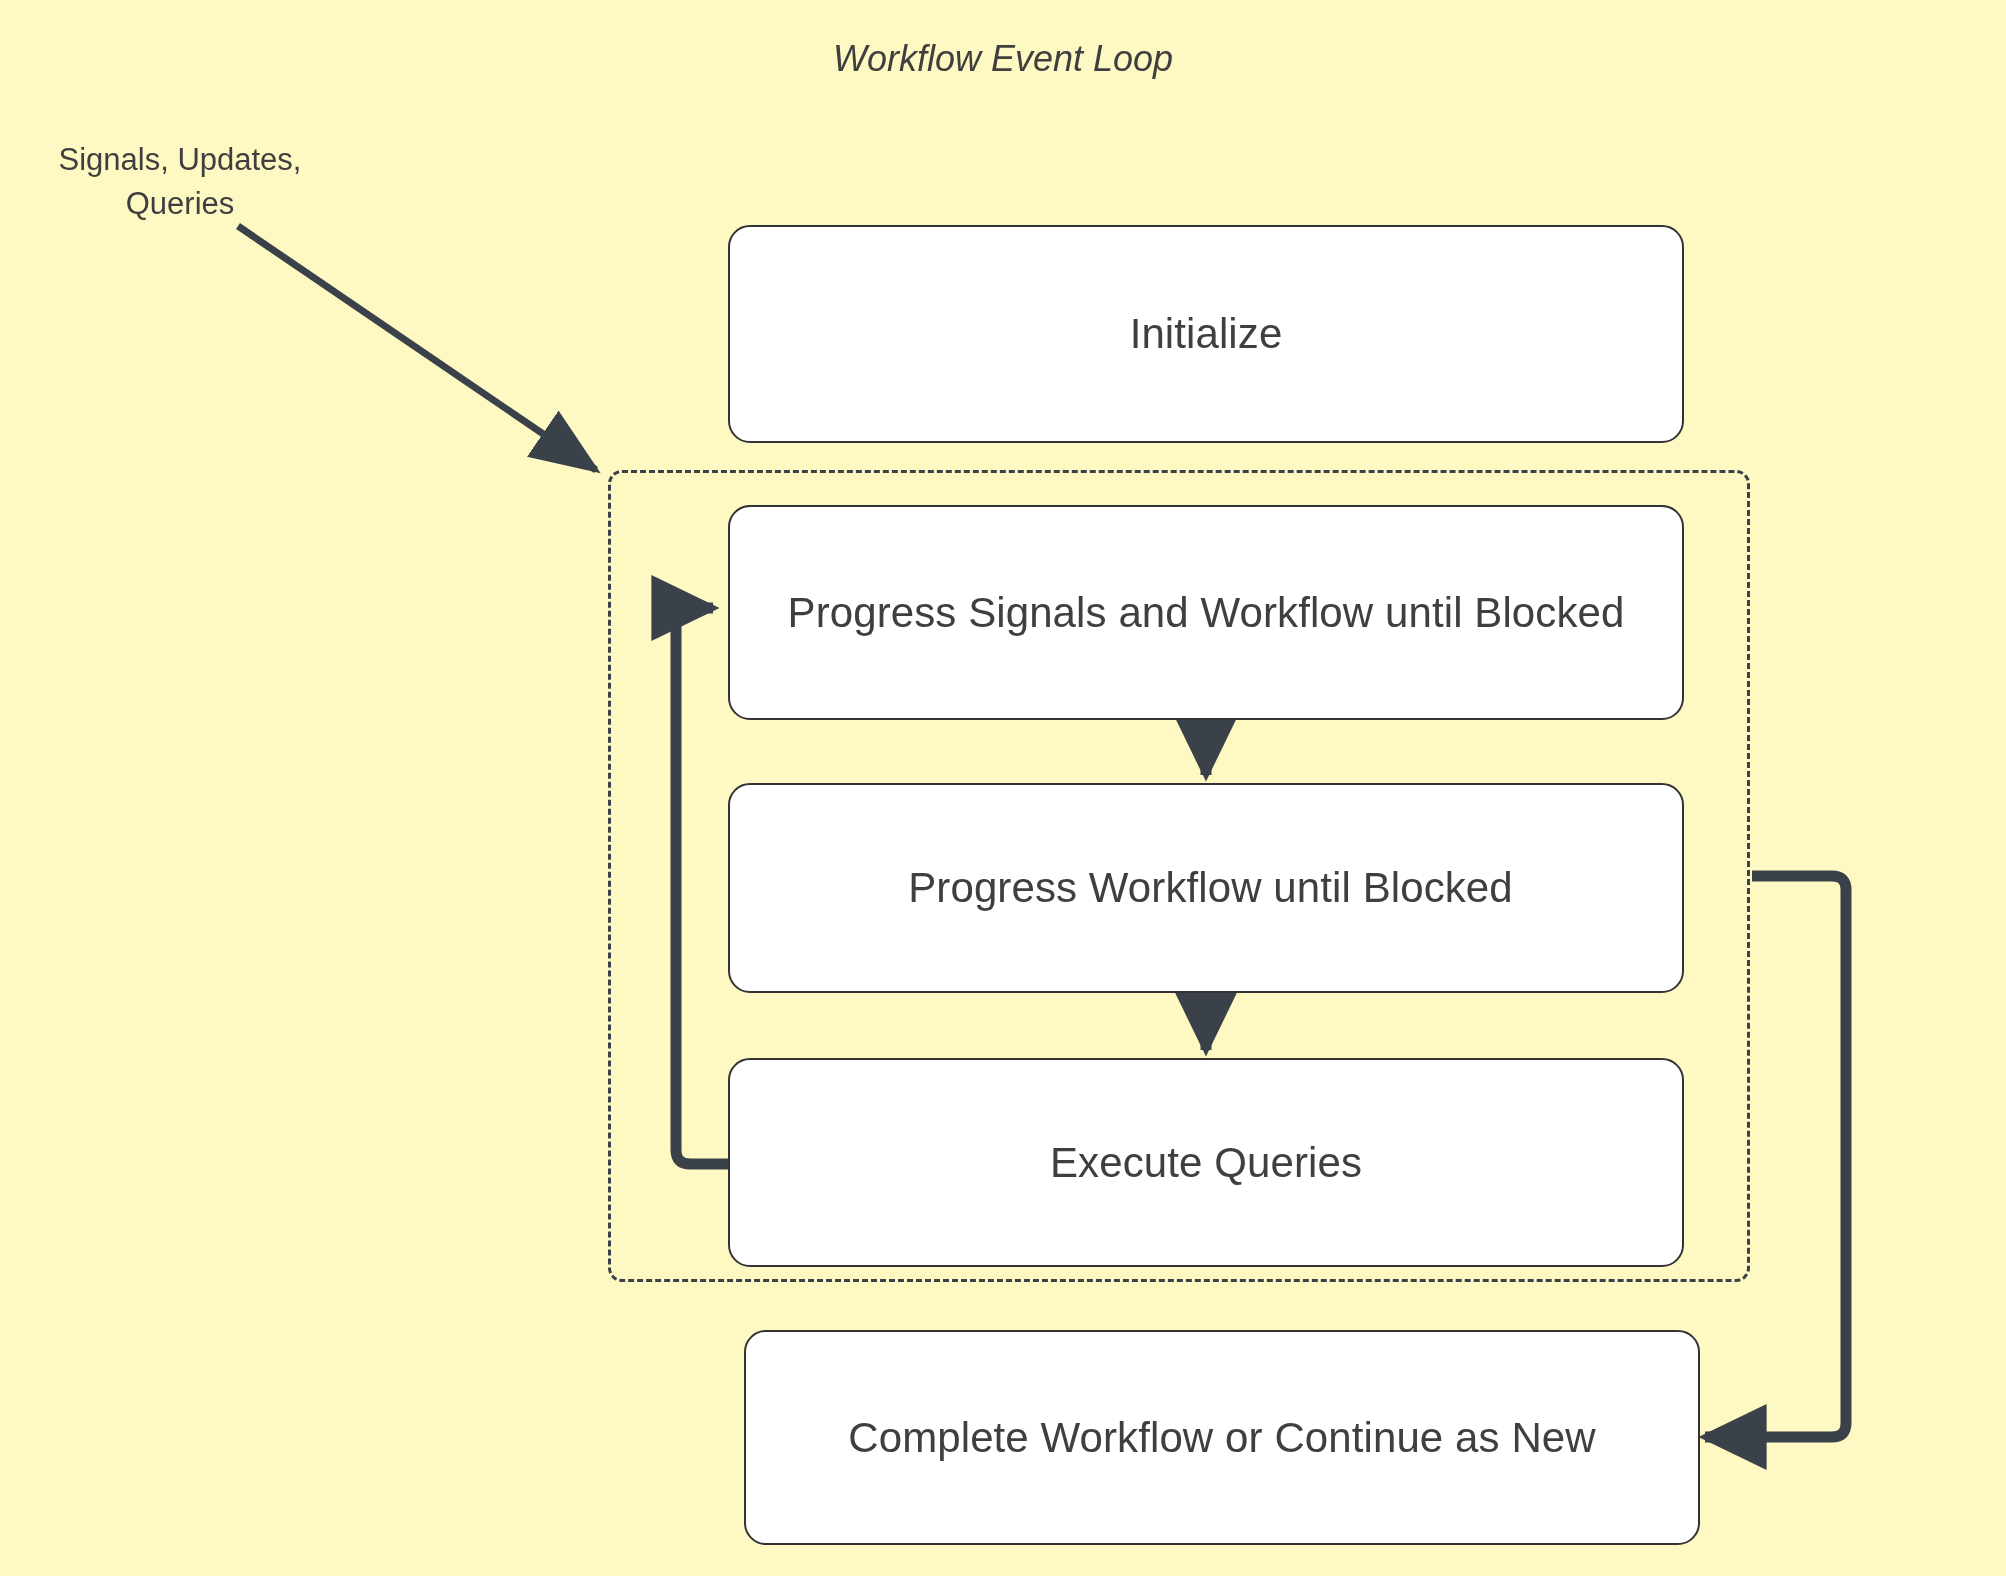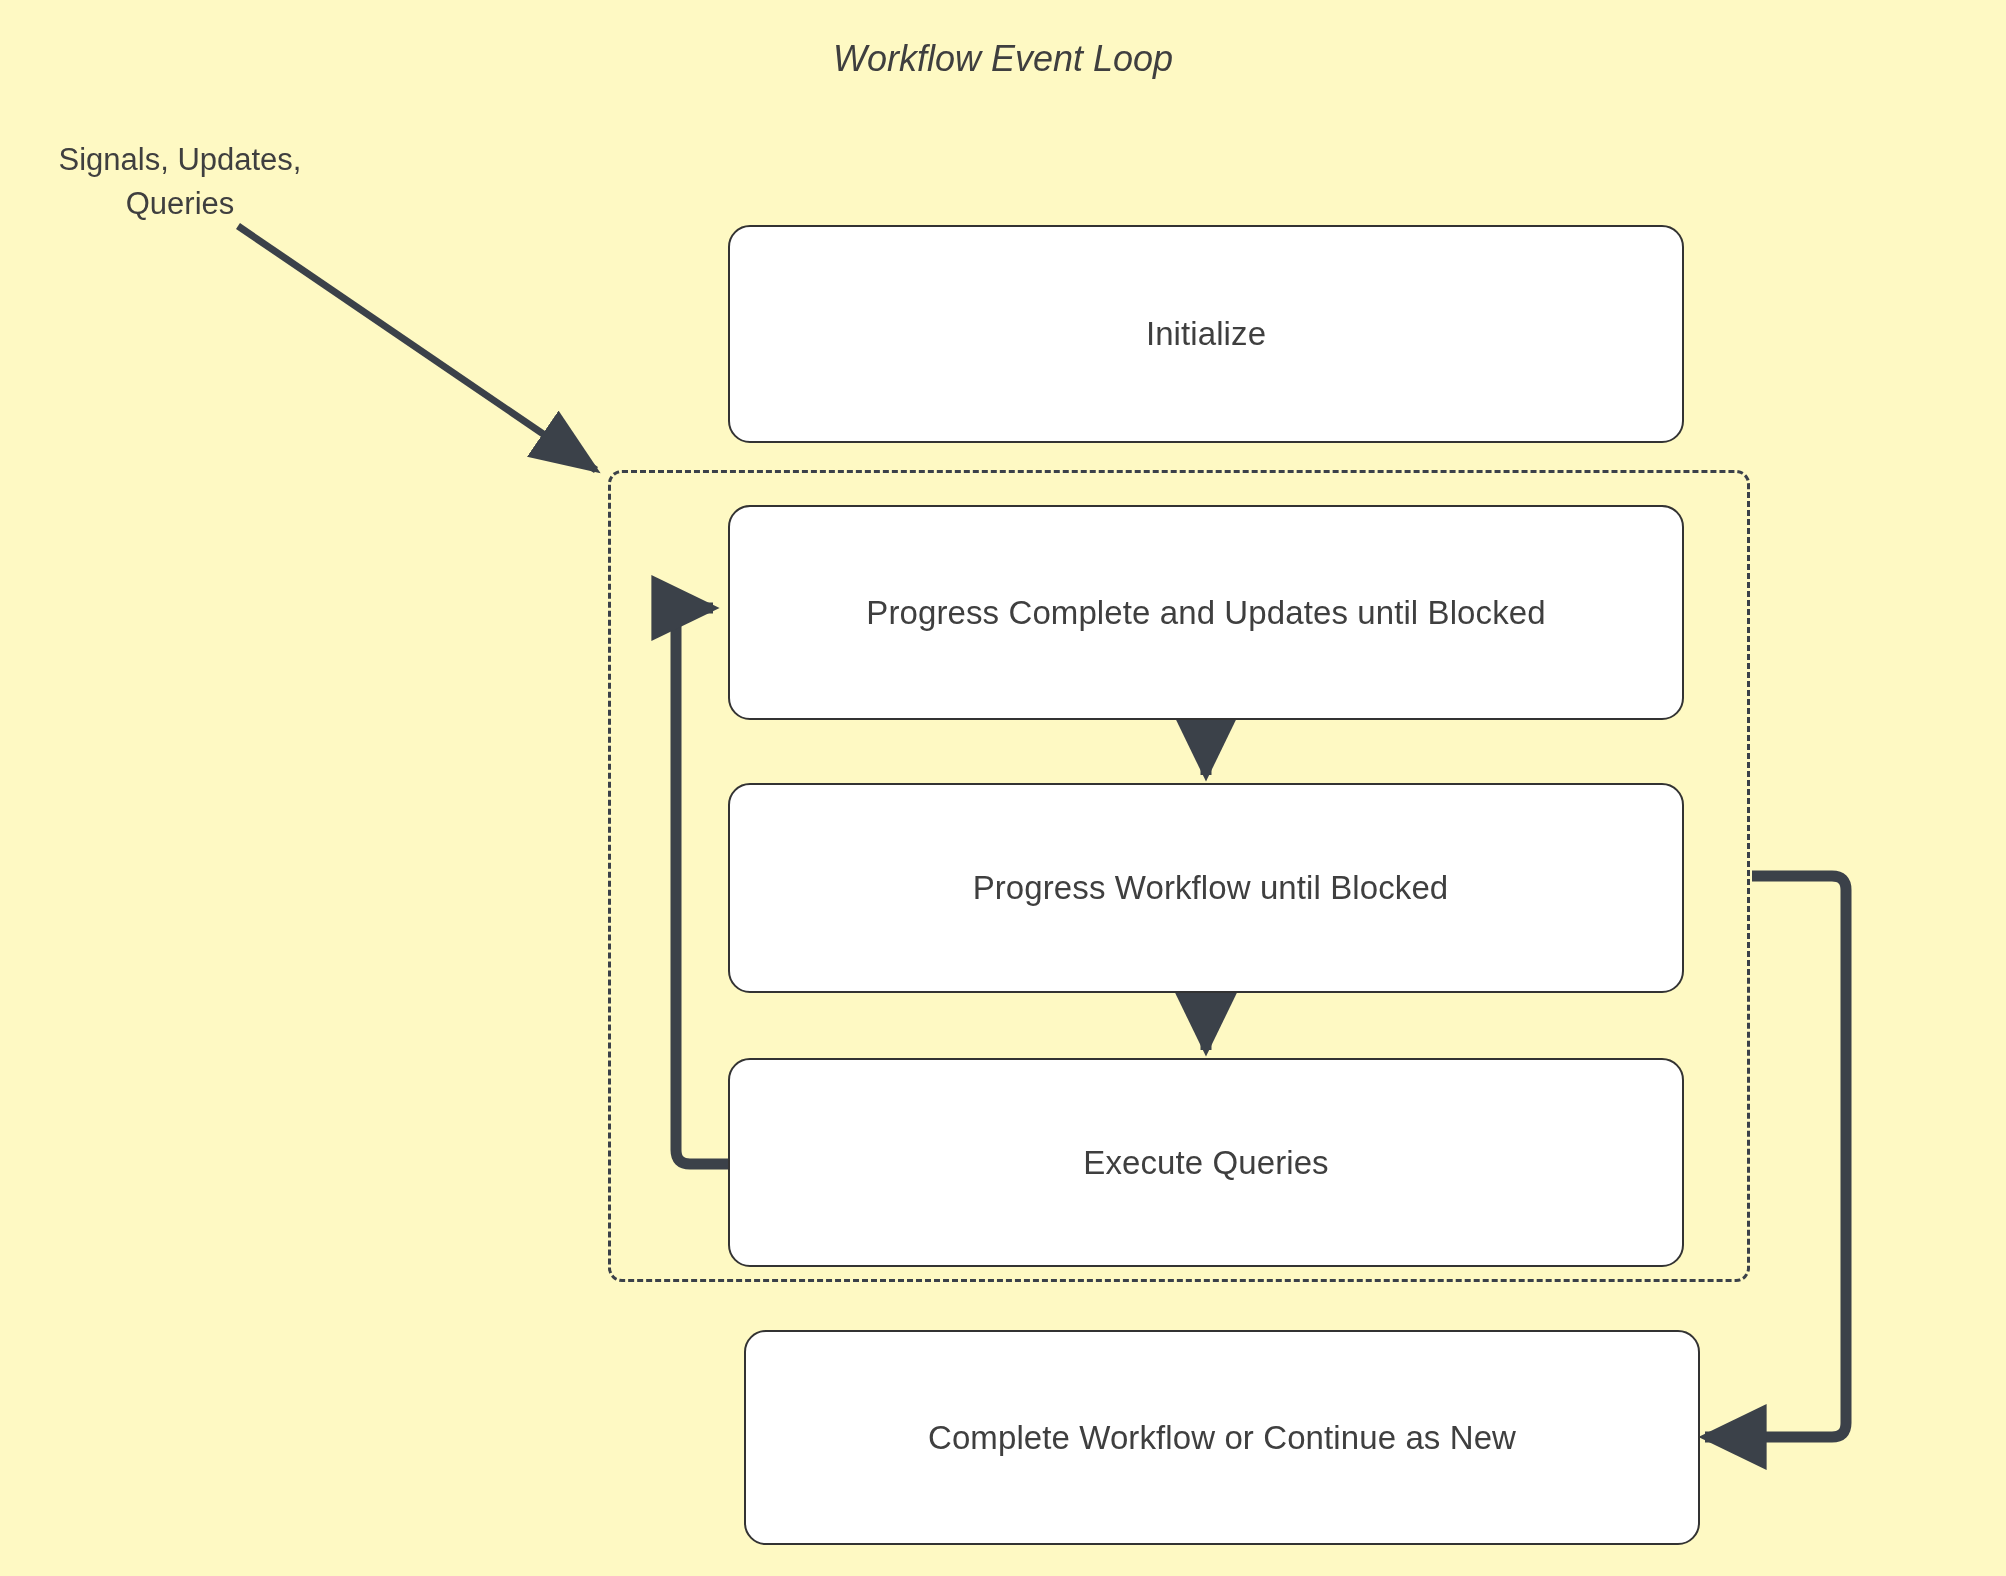--- a/index.html
+++ b/index.html
@@ -26,21 +26,21 @@
   .node {
     position: absolute;
     box-sizing: border-box;
     border: 2px solid #333333;
     border-radius: 22px;
     background: #ffffff;
     display: flex;
     align-items: center;
     justify-content: center;
     color: #3f3f3f;
-    font-size: 33px;
+    font-size: 42px;
     font-family: "Liberation Sans", sans-serif;
     letter-spacing: 0.1px;
     white-space: nowrap;
   }
   .node-label {
     pointer-events: none;
   }
   #diagram-title {
     position: absolute;
     left: 0;
@@ -119,21 +119,21 @@
     <g>
       <path d="M1752,876 L1832,876 Q1846,876 1846,890 L1846,1423 Q1846,1437 1832,1437 L1705,1437" fill="none" stroke="#3b4149" stroke-width="11" stroke-linecap="butt" marker-end="url(#arrowThick)"></path>
     </g>
   </svg>
 
   <div class="node" style="left:728px; top:225px; width:956px; height:218px;">
     <span class="node-label">Initialize</span>
   </div>
 
   <div class="node" style="left:728px; top:505px; width:956px; height:215px;">
-    <span class="node-label">Progress Complete and Updates until Blocked</span>
+    <span class="node-label">Progress Signals and Workflow until Blocked</span>
   </div>
 
   <div class="node" style="left:728px; top:783px; width:956px; height:210px;padding-left:9px;">
     <span class="node-label">Progress Workflow until Blocked</span>
   </div>
 
   <div class="node" style="left:728px; top:1058px; width:956px; height:209px;">
     <span class="node-label">Execute Queries</span>
   </div>
 

